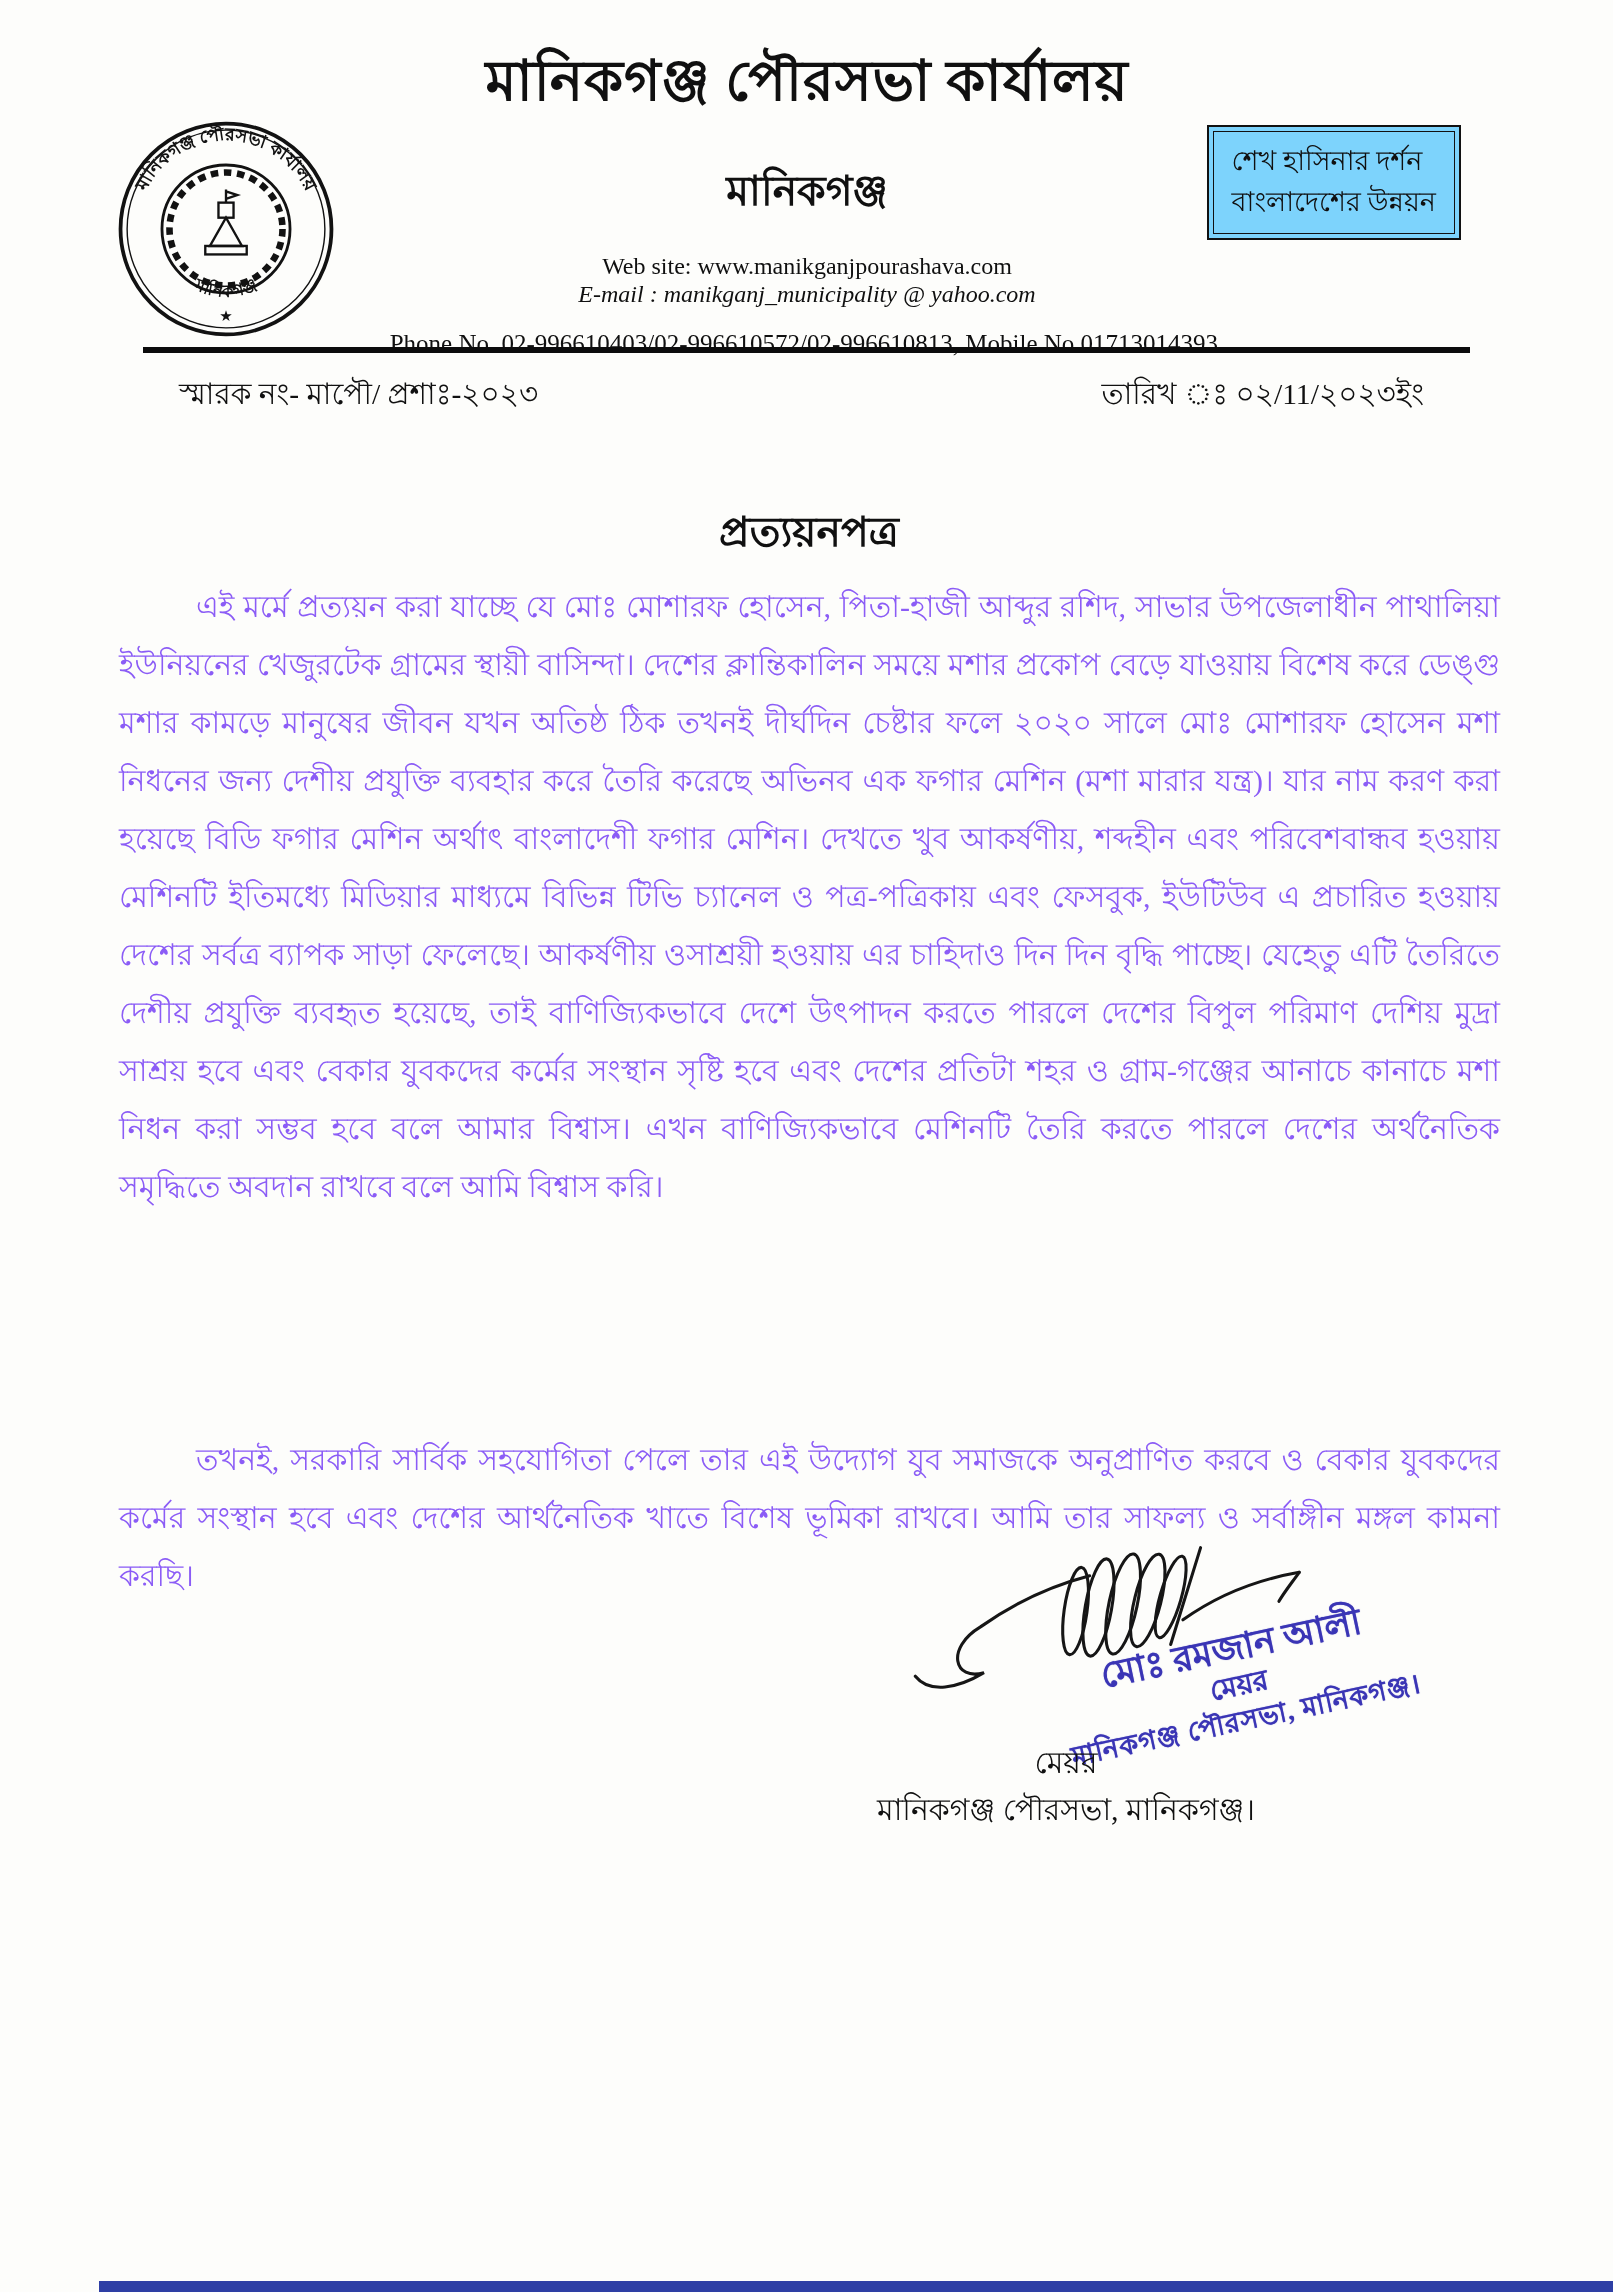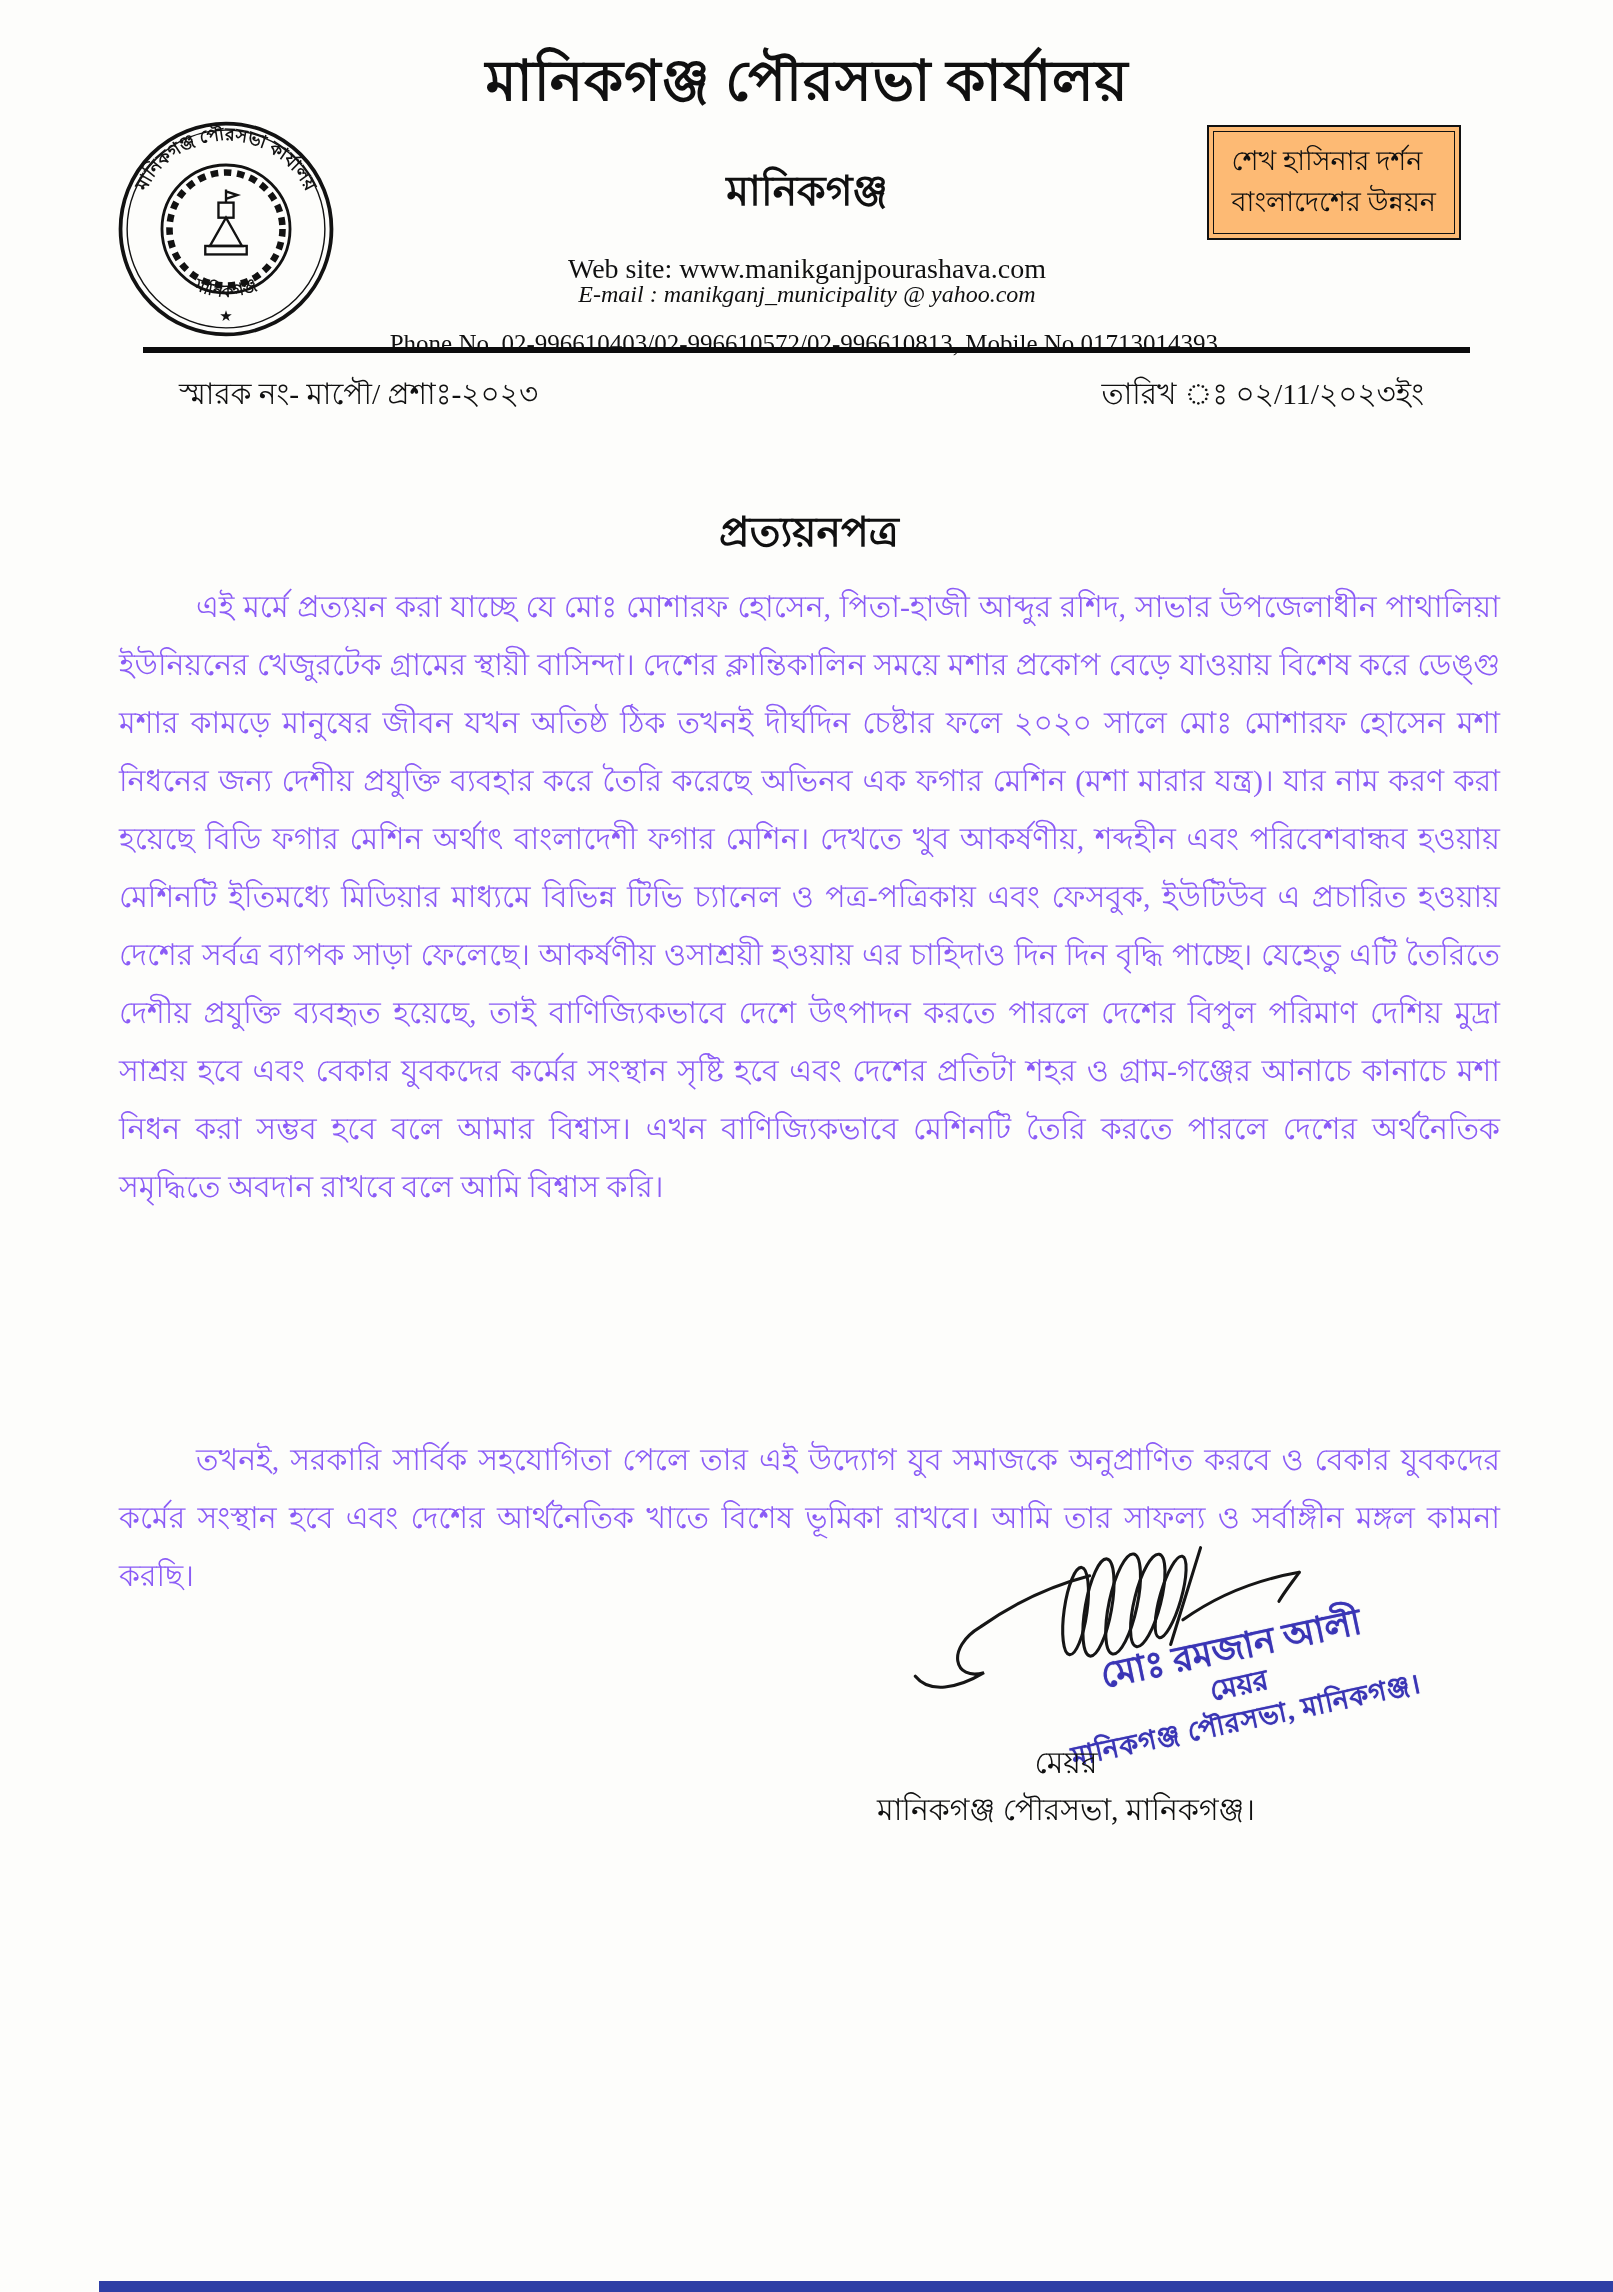--- a/index.html
+++ b/index.html
@@ -19,31 +19,31 @@
     position: absolute; top: 38px; left: 0; right: 0;
     text-align: center;
     font-size: 56px; font-weight: 700; letter-spacing: 0.9px;
   }
   .org-place {
     position: absolute; top: 159px; left: 0; right: 0;
     text-align: center;
     font-size: 41px; font-weight: 600;
   }
   .contact { position: absolute; left: 0; right: 0; text-align: center; }
-  .website  { top: 253px; font-size: 28px; }
+  .website  { top: 253px; font-size: 24px; }
   .email    { top: 281px; font-size: 24px; font-style: italic; }
   .phone    { top: 310px; font-size: 25px; margin-top: 20px; }
   .seal {
     position: absolute; top: 116px; left: 113px;
     width: 226px; height: 226px;
   }
   .slogan-box {
     position: absolute; top: 125px; left: 1207px;
     border: 2.7px solid #111; padding: 3.6px;
-    background: #fdba74;
+    background: #7dd3fc;
   }
   .slogan-inner {
     border: 1.8px solid #111;
     padding: 9px 18px;
     font-size: 27px; line-height: 1.55; text-align: left;
     white-space: nowrap;
   }
   .header-rule {
     position: absolute; top: 347px; left: 143px;
     width: 1327px; height: 6.3px; background: #0c0c0c;

